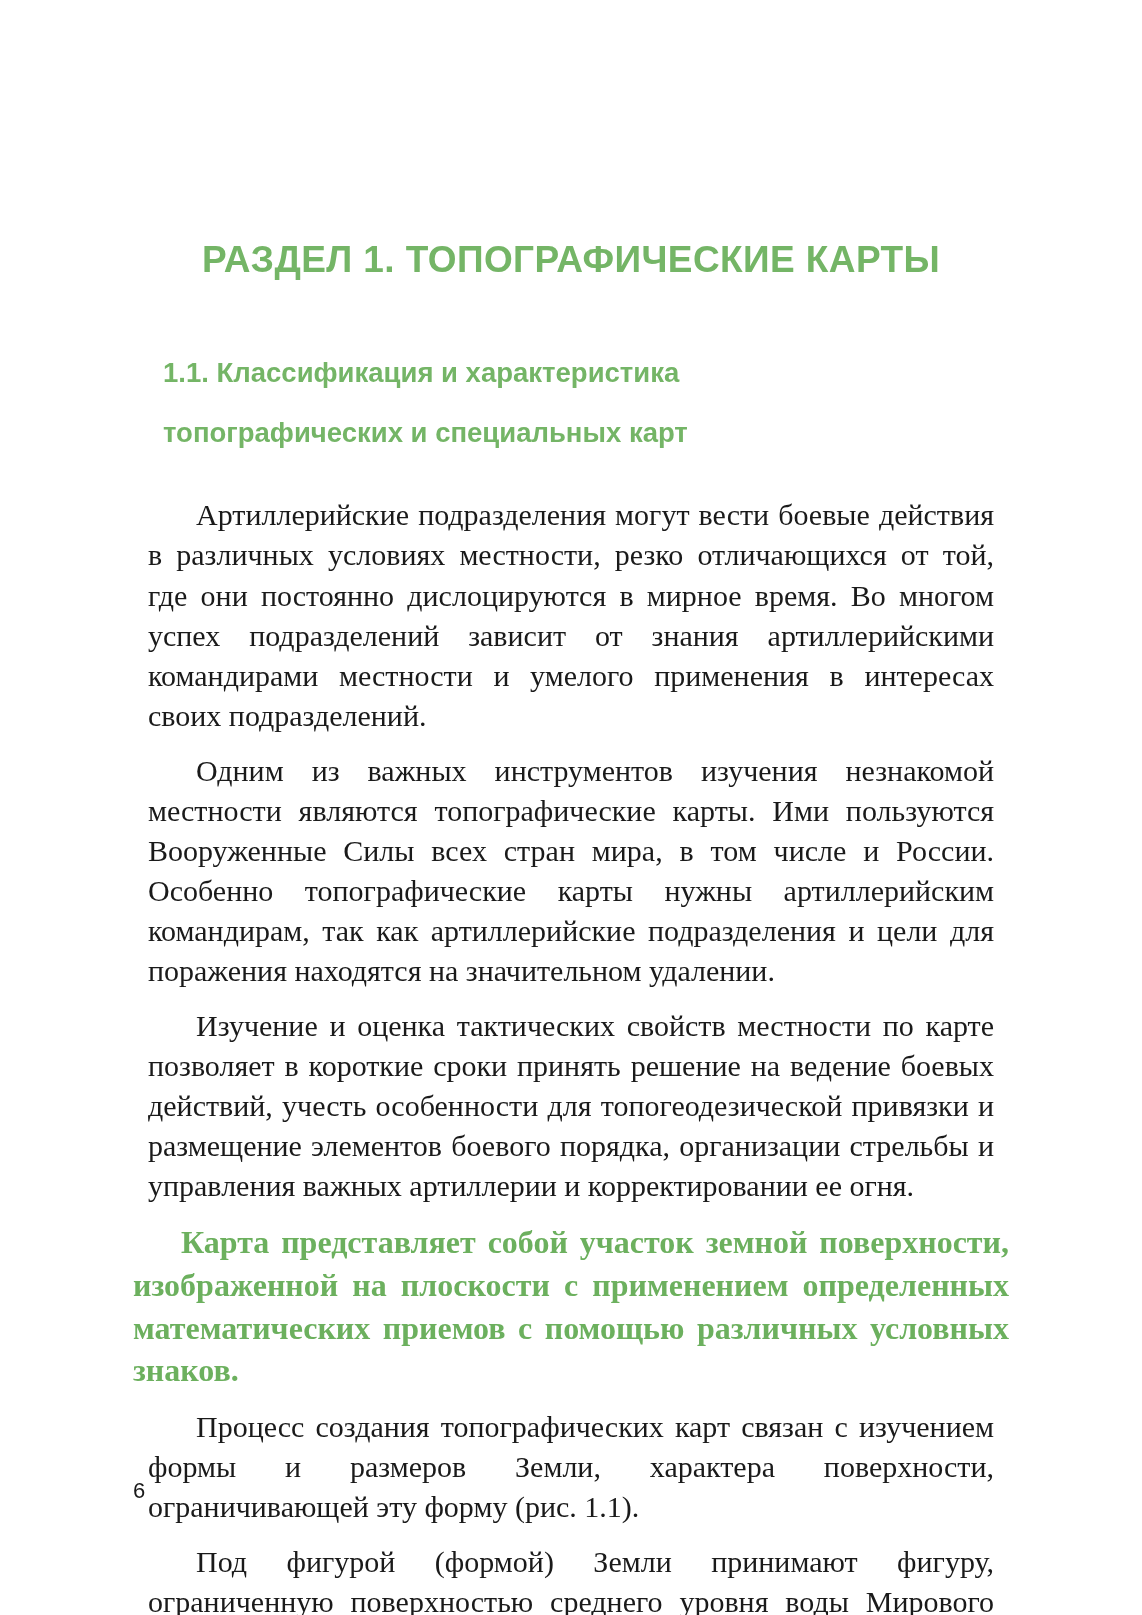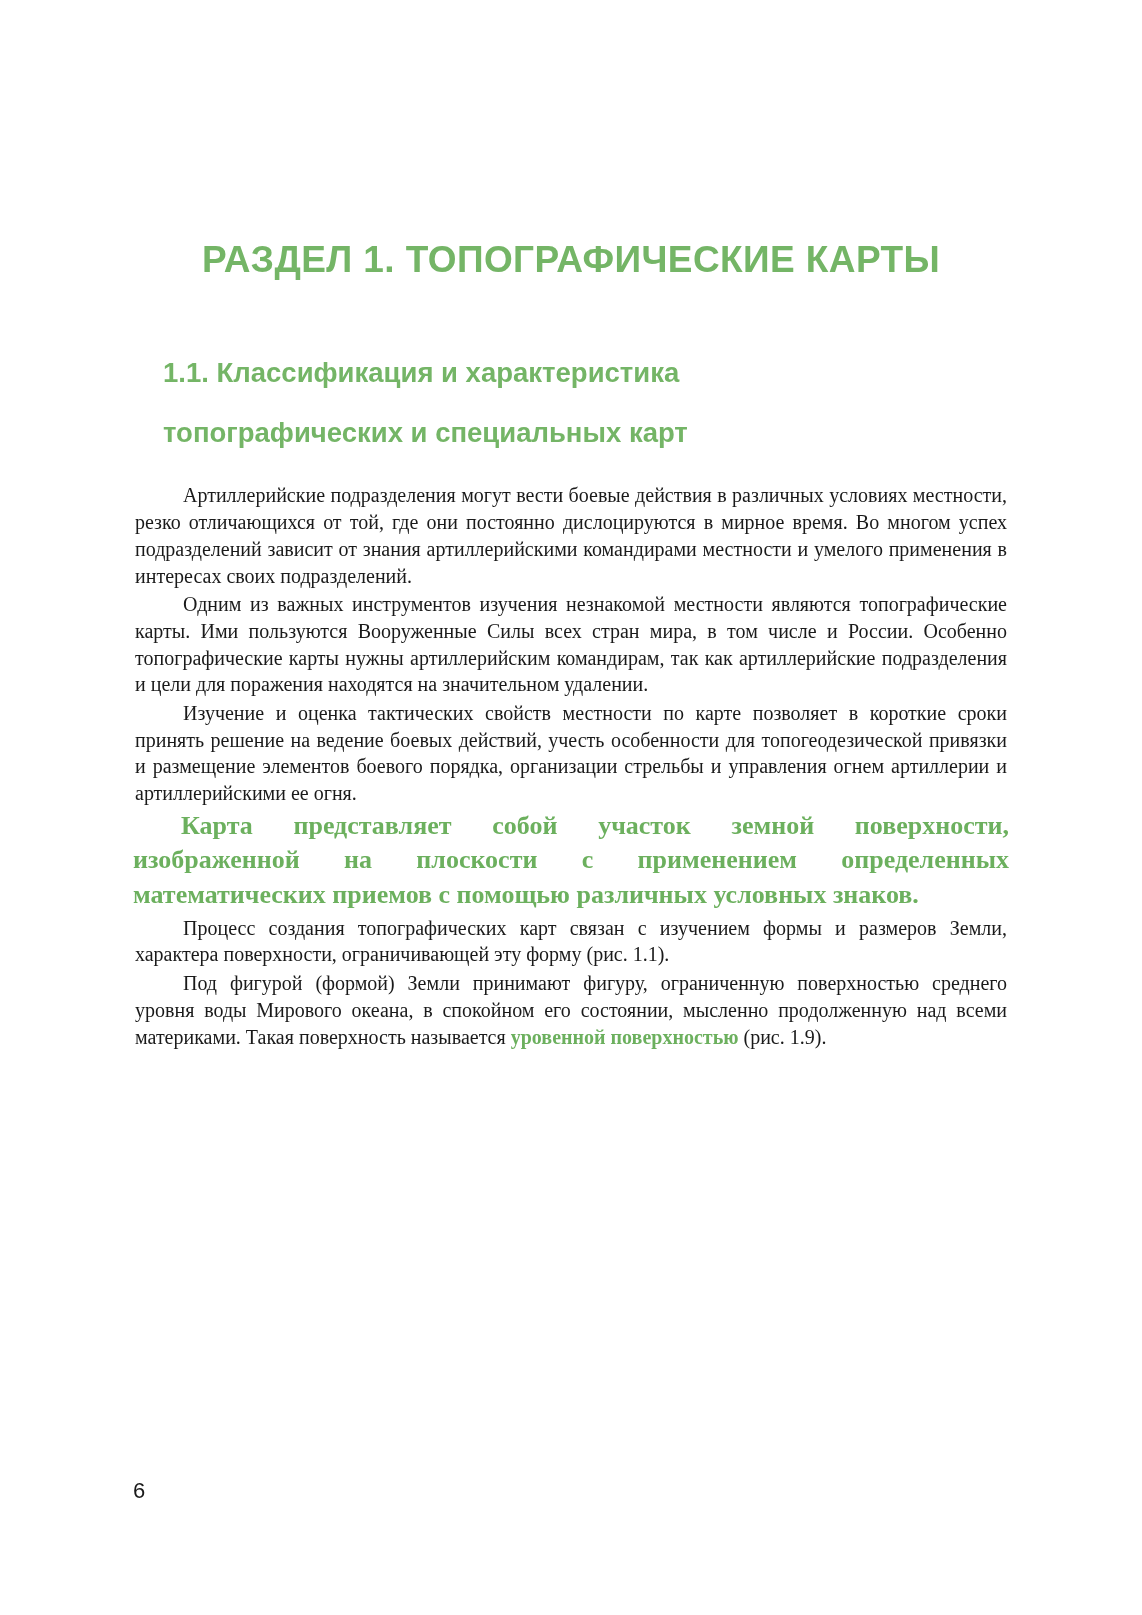--- a/index.html
+++ b/index.html
@@ -53,37 +53,37 @@
     display: block;
     margin-top: 20px;
   }
 
   
   .body-block {
     padding-top: 28px;
   }
   p.para {
     font-family: "Liberation Serif", serif;
-    font-size: 20px;
+    font-size: 30px;
     line-height: 1.335;
     color: #1a1a1a;
     text-align: justify;
     text-justify: inter-word;
-    margin: 2px;
+    margin: 15px;
     text-indent: 48px;
     hyphens: manual;
   }
   .term {
     color: #6cb05e;
     font-weight: bold;
   }
   p.para-green {
     font-family: "Liberation Serif", serif;
     font-weight: bold;
-    font-size: 26px;
+    font-size: 32px;
     line-height: 1.335;
     color: #6cb05e;
     text-align: justify;
     margin: 0;
     text-indent: 48px;
   }
 
   
   .page-number {
     position: absolute;
@@ -106,21 +106,21 @@
       <span>1.1. Классификация и характеристика</span>
       <span class="line2">топографических и специальных карт</span>
     </h2>
 
     <div class="body-block">
 
       <p class="para">Артиллерийские подразделения могут вести боевые действия в различных условиях местности, резко отличающихся от той, где они постоянно дислоцируются в мирное время. Во многом успех подразделений зависит от знания артиллерийскими командирами местности и умелого применения в интересах своих подразделений.</p>
 
       <p class="para">Одним из важных инструментов изучения незнакомой местности являются топографические карты. Ими пользуются Вооруженные Силы всех стран мира, в том числе и России. Особенно топографические карты нужны артиллерийским командирам, так как артиллерийские подразделения и цели для поражения находятся на значительном удалении.</p>
 
-      <p class="para">Изучение и оценка тактических свойств местности по карте позволяет в короткие сроки принять решение на ведение боевых действий, учесть особенности для топогеодезической привязки и размещение элементов боевого порядка, организации стрельбы и управления огнем артиллерии и артиллерийскими ее огня.</p>
+      <p class="para">Изучение и оценка тактических свойств местности по карте позволяет в короткие сроки принять решение на ведение боевых действий, учесть особенности для топогеодезической привязки и размещение элементов боевого порядка, организации стрельбы и управления важных артиллерии и корректировании ее огня.</p>
 
       <p class="para-green">Карта представляет собой участок земной поверхности, изображенной на плоскости с применением определенных математических приемов с помощью различных условных знаков.</p>
 
       <p class="para">Процесс создания топографических карт связан с изучением формы и размеров Земли, характера поверхности, ограничивающей эту форму (рис. 1.1).</p>
 
       <p class="para"><span>Под фигурой (формой) Земли принимают фигуру, ограниченную поверхностью среднего уровня воды Мирового океана, в спокойном его состоянии, мысленно продолженную над всеми материками. Такая поверхность называется </span><span class="term">уровенной поверхностью</span><span> (рис. 1.9).</span></p>
 
 
     </div>
   </div>

